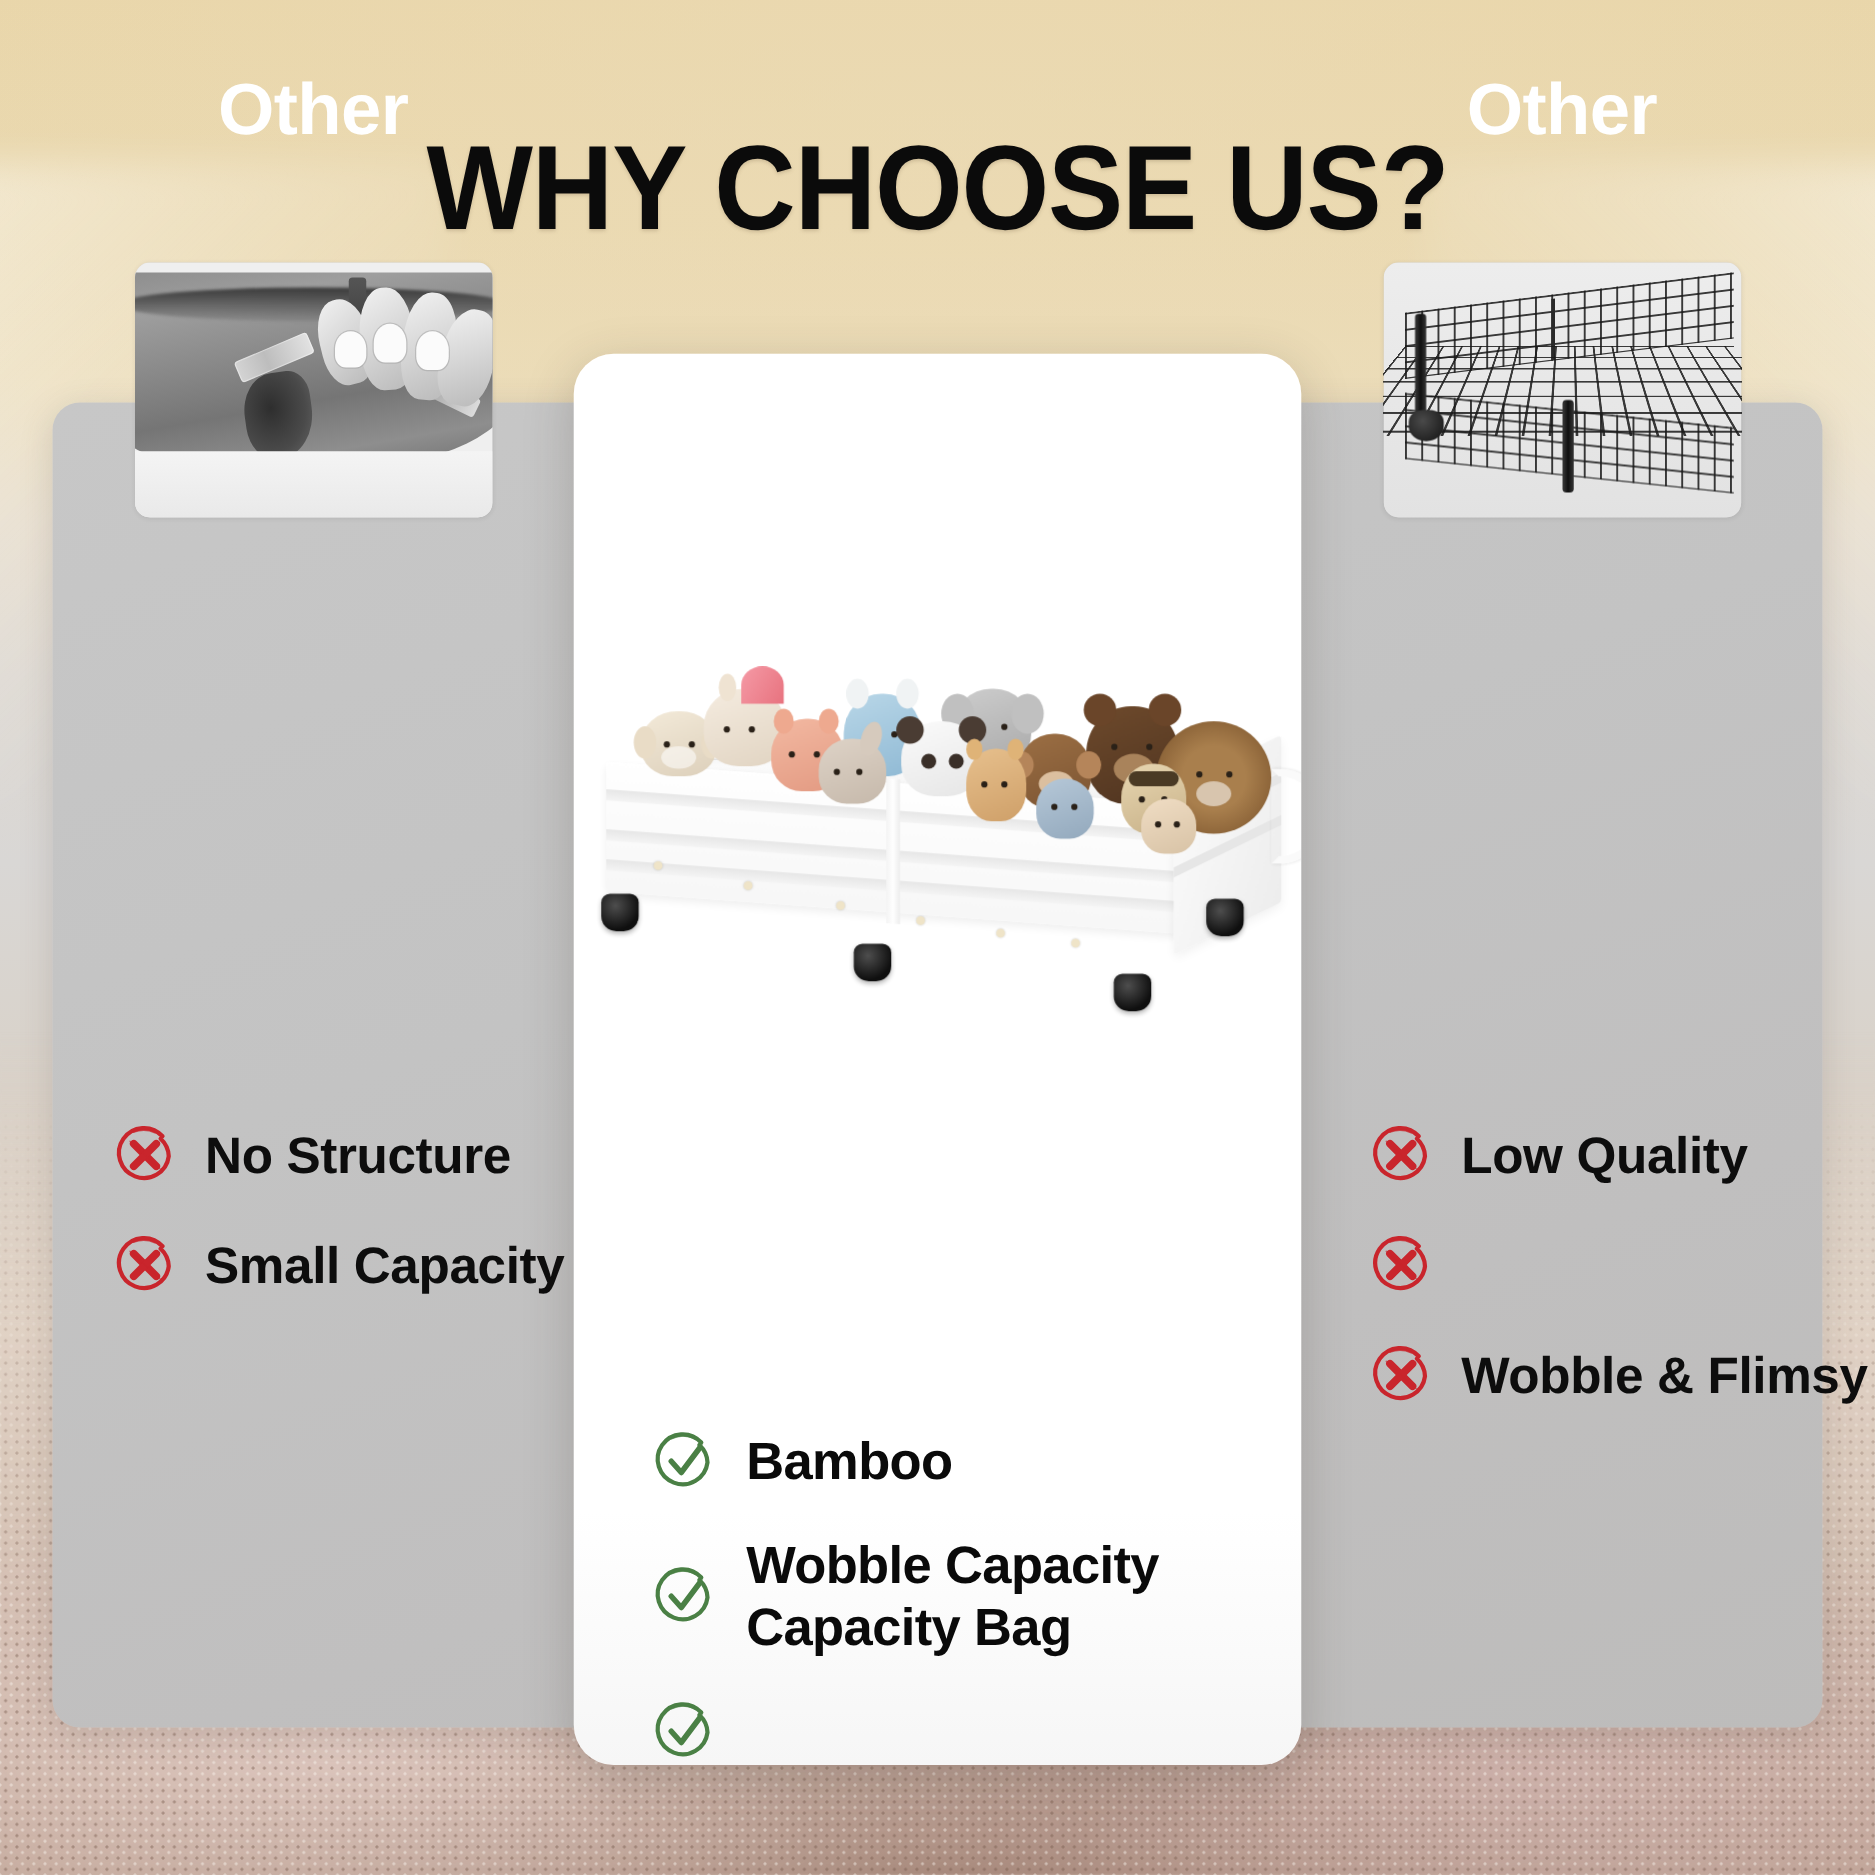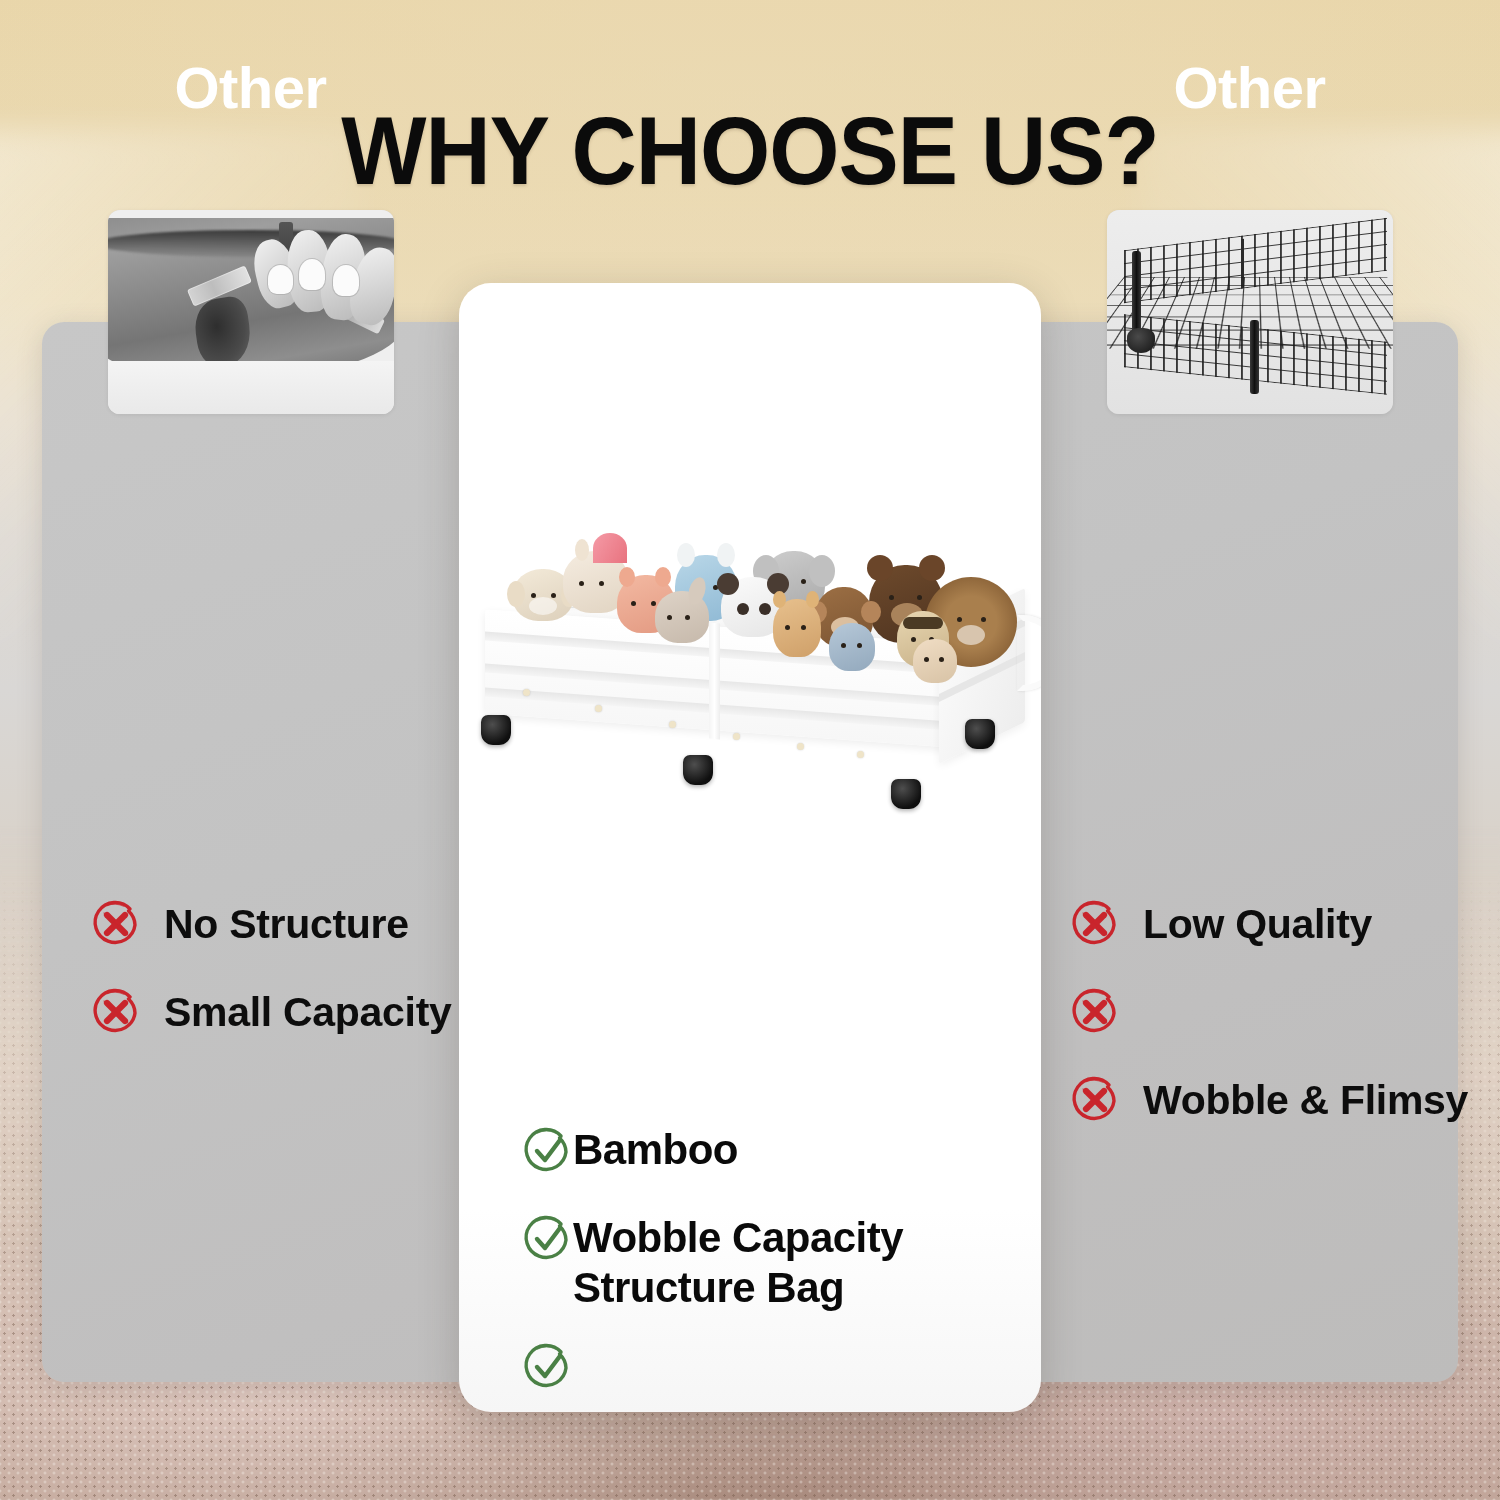--- a/index.html
+++ b/index.html
@@ -194,21 +194,21 @@
   }
 
   
   .feat-list{ position:absolute; left:0; width:100%; }
   #list-left{ top:880px; }
   #list-right{ top:880px; }
   .feat-row{
     display:flex; align-items:center; gap:22px;
     padding-left:48px; height:88px;
   }
-  #col-right .feat-row{ padding-left:28px; }
+  #col-right .feat-row{ padding-left:54px; }
   .icon-badge{ width:52px; height:52px; flex:0 0 52px; }
   .feat-text{
     font-size:41px; font-weight:700; color:#0d0d0d; white-space:nowrap;
     letter-spacing:-.3px;
   }
 
   
   #our-card{
     position:absolute; left:459px; top:283px; width:582px; height:1129px;
     background:linear-gradient(180deg,#ffffff 0%,#ffffff 82%,#f6f6f6 100%);
@@ -292,21 +292,21 @@
     background:#efe4c8; box-shadow:0 0 2px rgba(0,0,0,.2);
   }
 
   .toy{ position:absolute; border-radius:48% 48% 42% 42%; }
   .toy .ear{ position:absolute; border-radius:50%; }
   .toy .muzzle{ position:absolute; border-radius:50%; background:rgba(255,255,255,.55); }
   .toy .eye{ position:absolute; width:5px; height:5px; border-radius:50%; background:#2a2118; }
 
   
   #our-list{ position:absolute; left:0; top:842px; width:100%; }
-  .our-row{ display:flex; padding-left:62px; min-height:88px; }
+  .our-row{ display:flex; align-items:center; gap:24px; padding-left:62px; min-height:88px; }
   .our-row.two-line{ min-height:128px; }
   .our-text{
     font-size:42px; font-weight:700; color:#0a0a0a; line-height:1.18;
     letter-spacing:-.5px;
   }
 </style>
 </head>
 <body>
 
 <div id="bg-base"></div>
@@ -562,21 +562,21 @@
       <span class="icon-badge">
         <svg viewBox="0 0 52 52" width="52" height="52">
           <path d="M40 11 A20 20 0 1 0 45 27 A20 20 0 0 0 38.5 13" fill="none" stroke="#4a8045" stroke-width="3.4" stroke-linecap="round"></path>
           <path d="M35 8 A22 22 0 0 0 16 8" fill="none" stroke="#4a8045" stroke-width="1.5" stroke-linecap="round" opacity=".7"></path>
           <path d="M16 26 L24 35 L39 15" fill="none" stroke="#4a8045" stroke-width="4.4" stroke-linecap="round" stroke-linejoin="round"></path>
           <path d="M24 33 L41 12" fill="none" stroke="#4a8045" stroke-width="1.2" stroke-linecap="round" opacity=".55"></path>
         </svg>
       </span>
       <span class="our-text">
         <span>Wobble Capacity</span><br>
-        <span>Structure Bag</span>
+        <span>Capacity Bag</span>
       </span>
     </div>
 
     <div class="our-row">
       <span class="icon-badge">
         <svg viewBox="0 0 52 52" width="52" height="52">
           <path d="M40 11 A20 20 0 1 0 45 27 A20 20 0 0 0 38.5 13" fill="none" stroke="#4a8045" stroke-width="3.4" stroke-linecap="round"></path>
           <path d="M35 8 A22 22 0 0 0 16 8" fill="none" stroke="#4a8045" stroke-width="1.5" stroke-linecap="round" opacity=".7"></path>
           <path d="M16 26 L24 35 L39 15" fill="none" stroke="#4a8045" stroke-width="4.4" stroke-linecap="round" stroke-linejoin="round"></path>
           <path d="M24 33 L41 12" fill="none" stroke="#4a8045" stroke-width="1.2" stroke-linecap="round" opacity=".55"></path>

